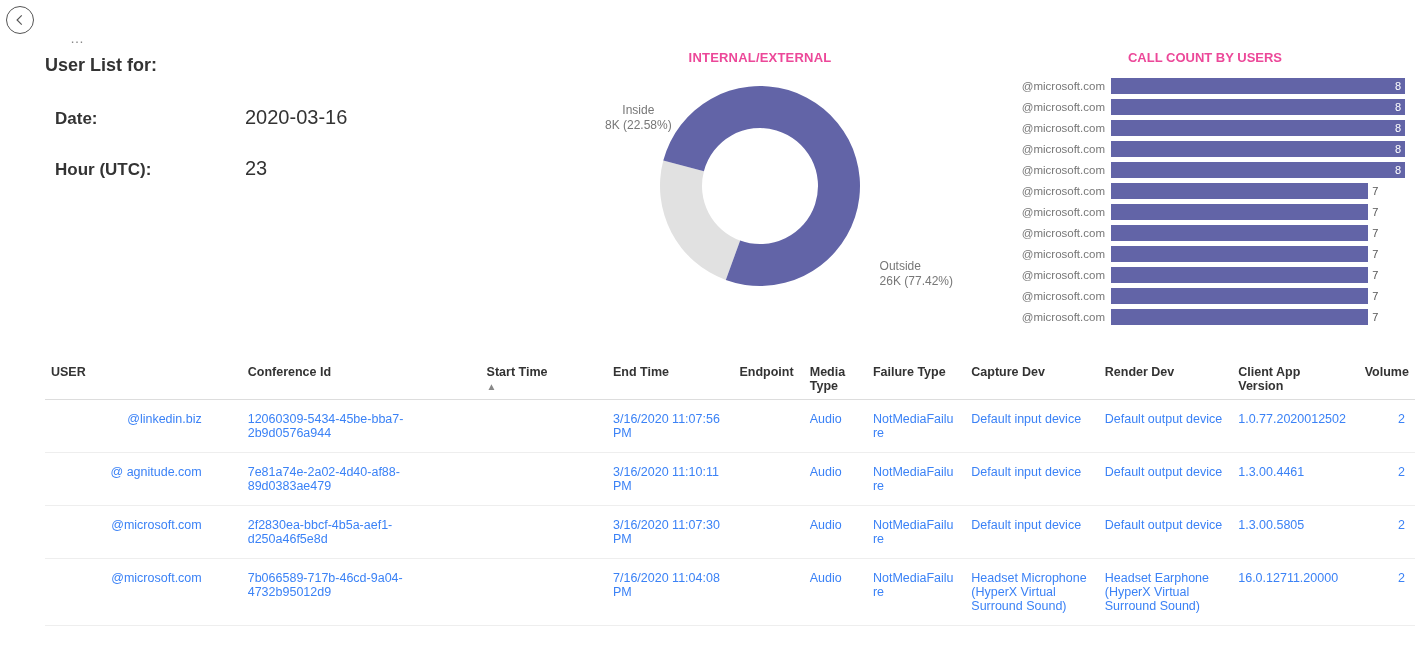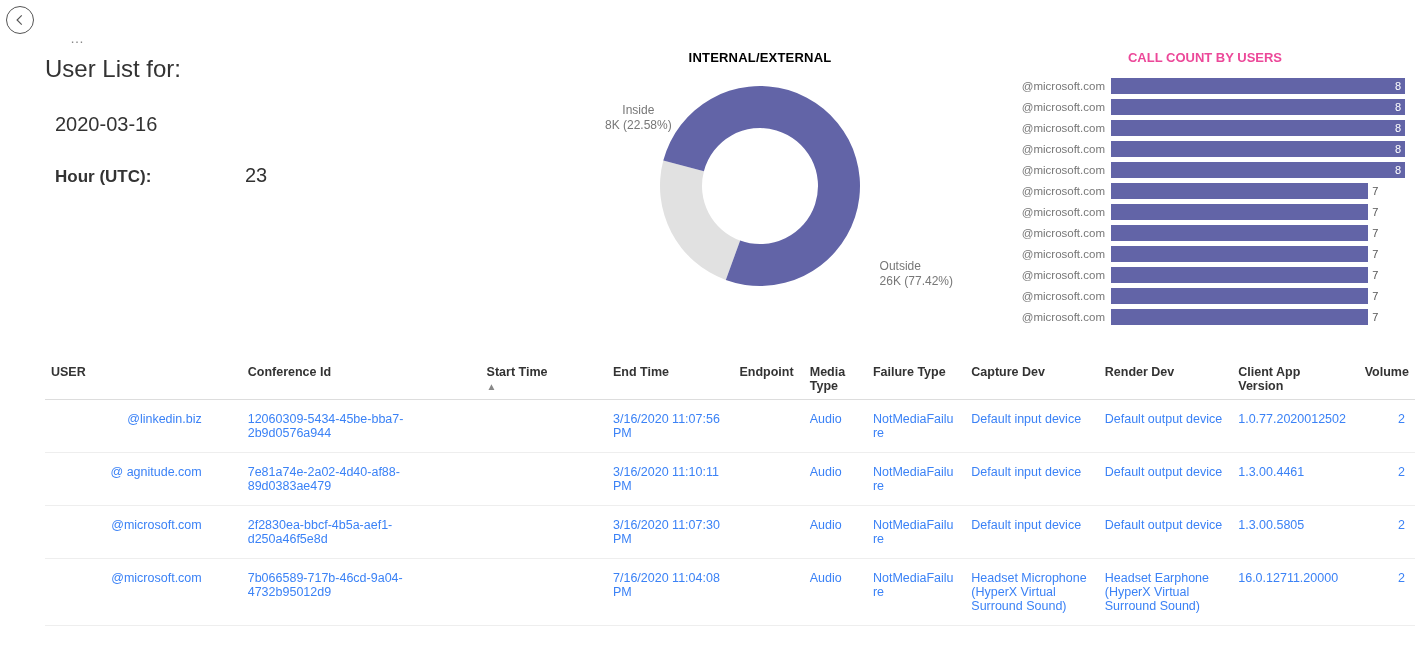--- a/index.html
+++ b/index.html
@@ -41,28 +41,28 @@
   
   .top {
     display: flex;
     align-items: flex-start;
     padding: 50px 10px 0 45px;
     gap: 10px;
   }
 
   
   .left-panel { width: 470px; }
-  .title { font-size: 24px; font-weight: 400; margin: 5px 0 30px 0; }
+  .title { font-size: 18px; font-weight: 700; margin: 5px 0 30px 0; }
   .kv-row { display: flex; align-items: baseline; margin: 18px 0 28px 10px; }
   .kv-label { width: 190px; font-size: 17px; font-weight: 700; }
   .kv-value { font-size: 20px; font-weight: 400; }
 
   
   .chart-panel { width: 470px; text-align: center; position: relative; }
-  .chart-title { font-size: 13px; font-weight: 700; color: #000000; margin-bottom: 6px; letter-spacing: .2px; }
+  .chart-title { font-size: 13px; font-weight: 700; color: #ec4899; margin-bottom: 6px; letter-spacing: .2px; }
   .donut-wrap { position: relative; width: 230px; height: 230px; margin: 0 auto; }
   .chart-label {
     position: absolute;
     font-size: 12px;
     color: #777;
     text-align: left;
     line-height: 15px;
     white-space: nowrap;
   }
   .chart-label.inside { left: -40px; top: 32px; text-align: center; }
@@ -134,20 +134,21 @@
     <path d="M15 4 L7 12 L15 20"></path>
   </svg>
 </div>
 <div class="ellipsis">…</div>
 
 <div class="top">
 
   <div class="left-panel">
     <div class="title">User List for:</div>
     <div class="kv-row">
+      <div class="kv-label">Date:</div>
       <div class="kv-value">2020-03-16</div>
     </div>
     <div class="kv-row">
       <div class="kv-label">Hour (UTC):</div>
       <div class="kv-value">23</div>
     </div>
   </div>
 
   <div class="chart-panel">
     <div class="chart-title">INTERNAL/EXTERNAL</div>

